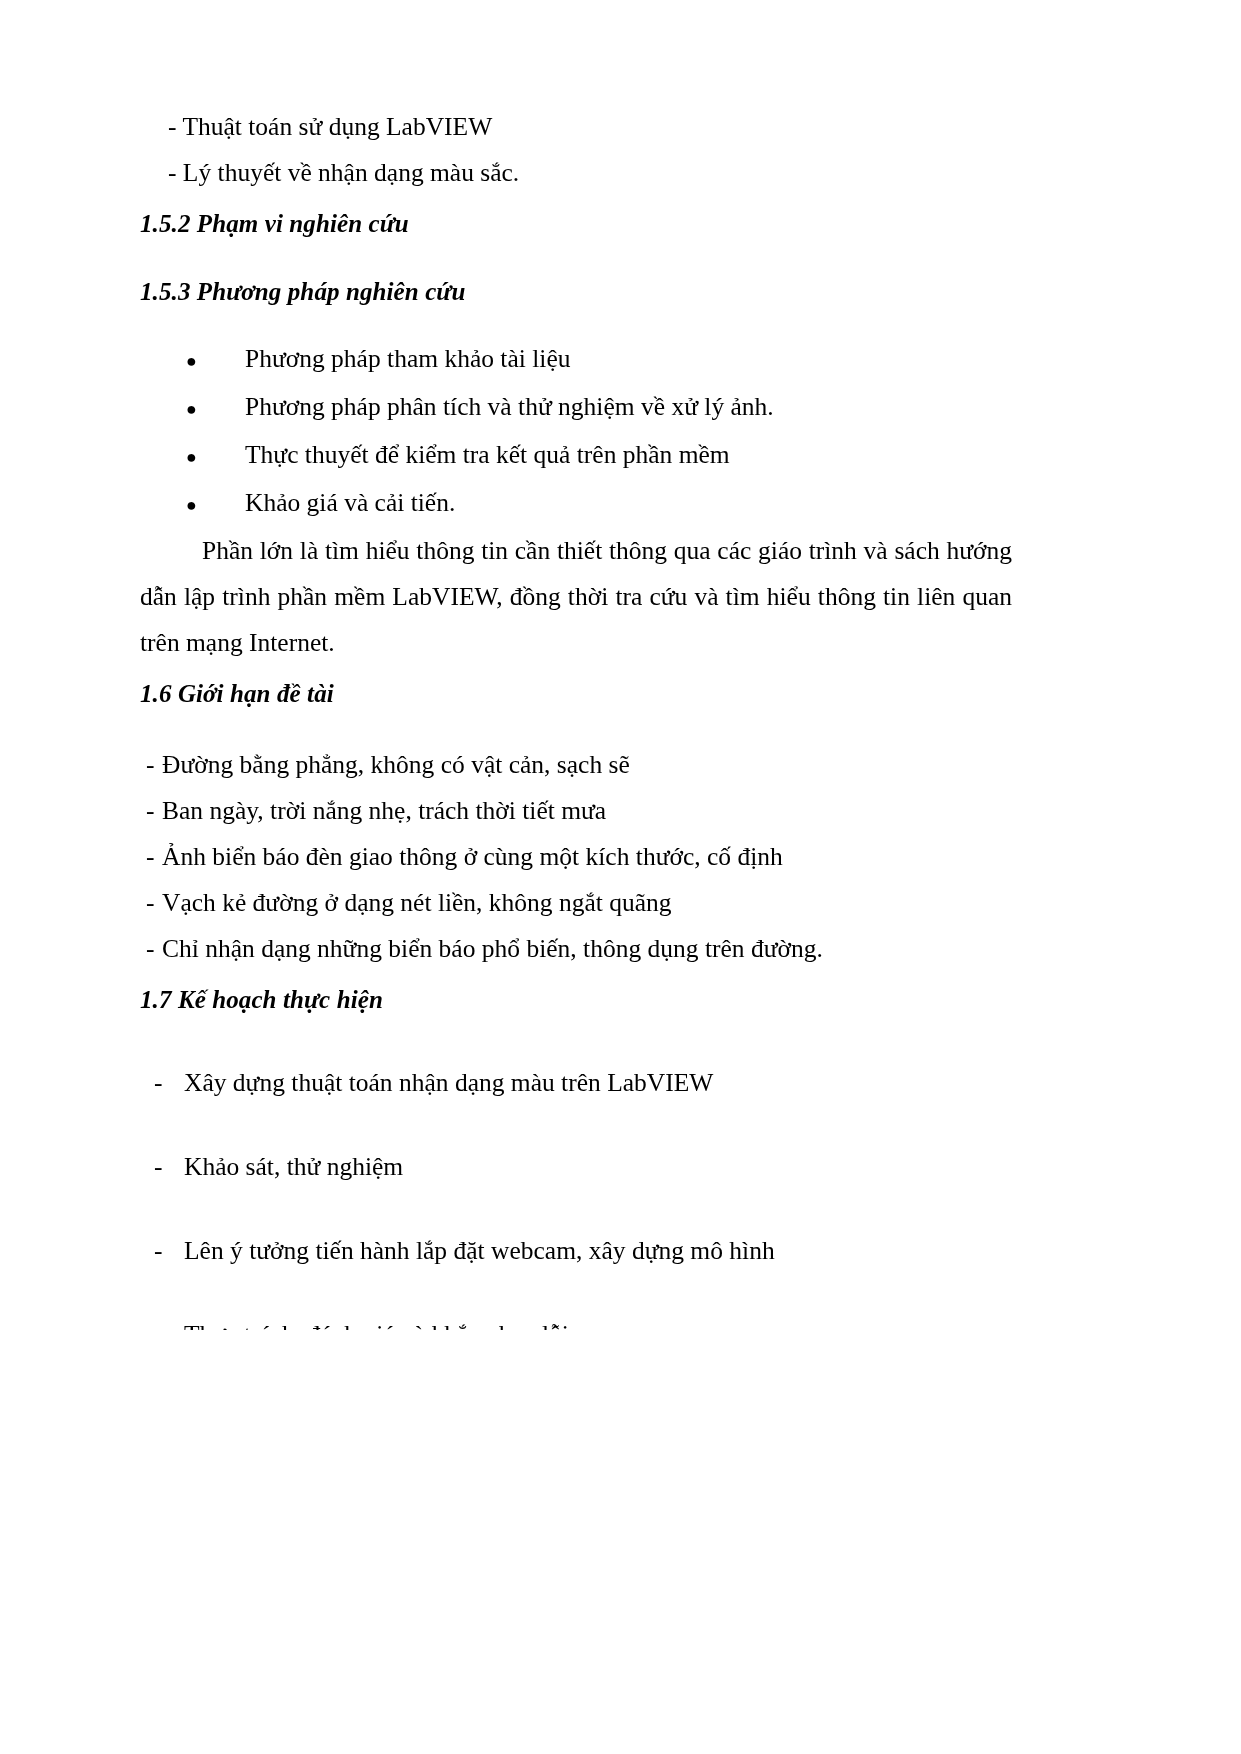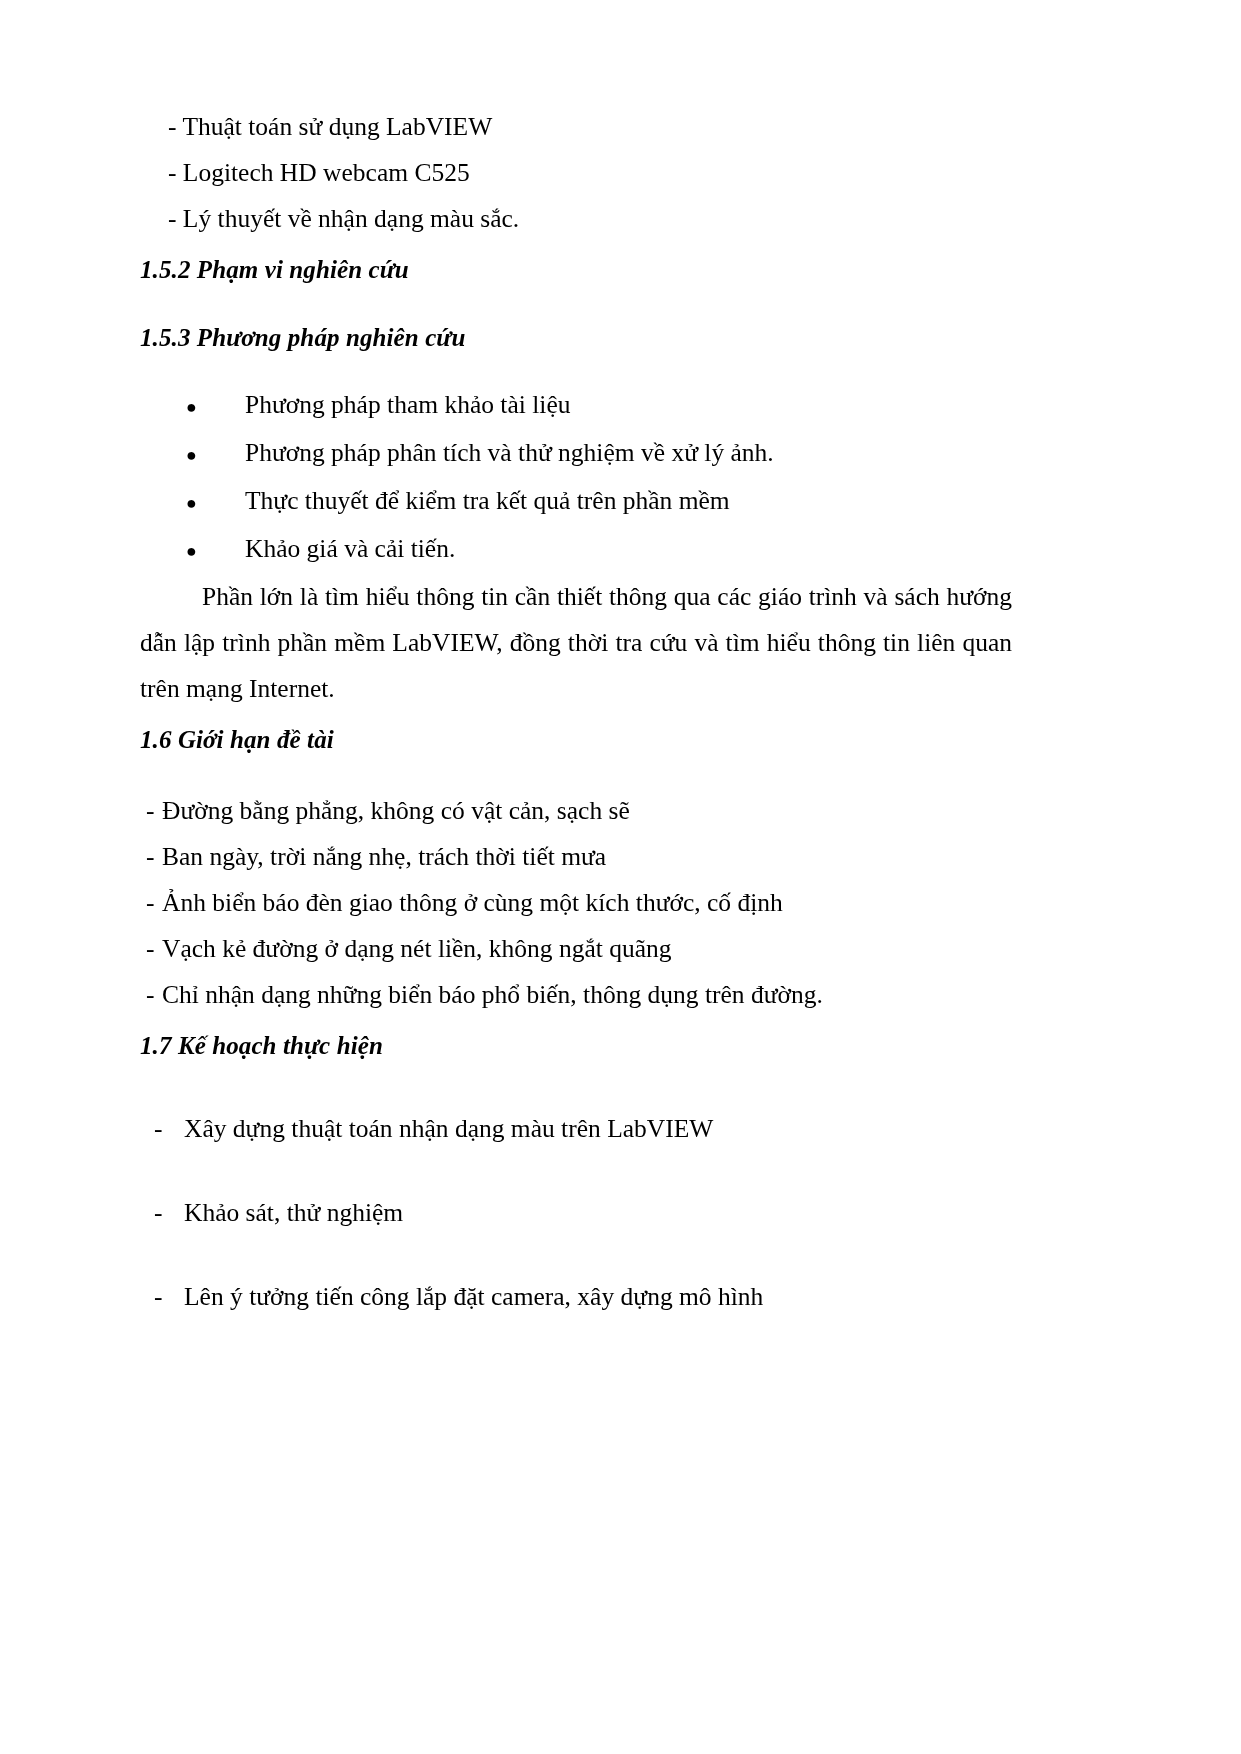--- a/index.html
+++ b/index.html
@@ -116,23 +116,20 @@
 <body>
 
 <div class="page">
   <div class="content">
 
     <ul class="dash-list indent-a">
       <li>
         <span class="txt">- Thuật toán sử dụng LabVIEW</span>
       </li>
       <li>
-        <span class="txt">- Logitech HD webcam C525</span>
-      </li>
-      <li>
         <span class="txt">- Lý thuyết về nhận dạng màu sắc.</span>
       </li>
     </ul>
 
     <h2 class="heading">1.5.2 Phạm vi nghiên cứu</h2>
     <div class="spacer-sm"></div>
 
     <h2 class="heading">1.5.3 Phương pháp nghiên cứu</h2>
     <div class="spacer-sm"></div>
 
@@ -190,21 +187,21 @@
       <li>
         <span class="dash">-</span>
         <span class="txt">Xây dựng thuật toán nhận dạng màu trên LabVIEW</span>
       </li>
       <li>
         <span class="dash">-</span>
         <span class="txt">Khảo sát, thử nghiệm</span>
       </li>
       <li>
         <span class="dash">-</span>
-        <span class="txt">Lên ý tưởng tiến công lắp đặt camera, xây dựng mô hình</span>
+        <span class="txt">Lên ý tưởng tiến hành lắp đặt webcam, xây dựng mô hình</span>
       </li>
       <li>
         <span class="dash">-</span>
         <span class="txt">Thực trách, đánh giá và khắc phục lỗi</span>
       </li>
     </ul>
 
   </div>
 
   <div class="page-number">7</div>

